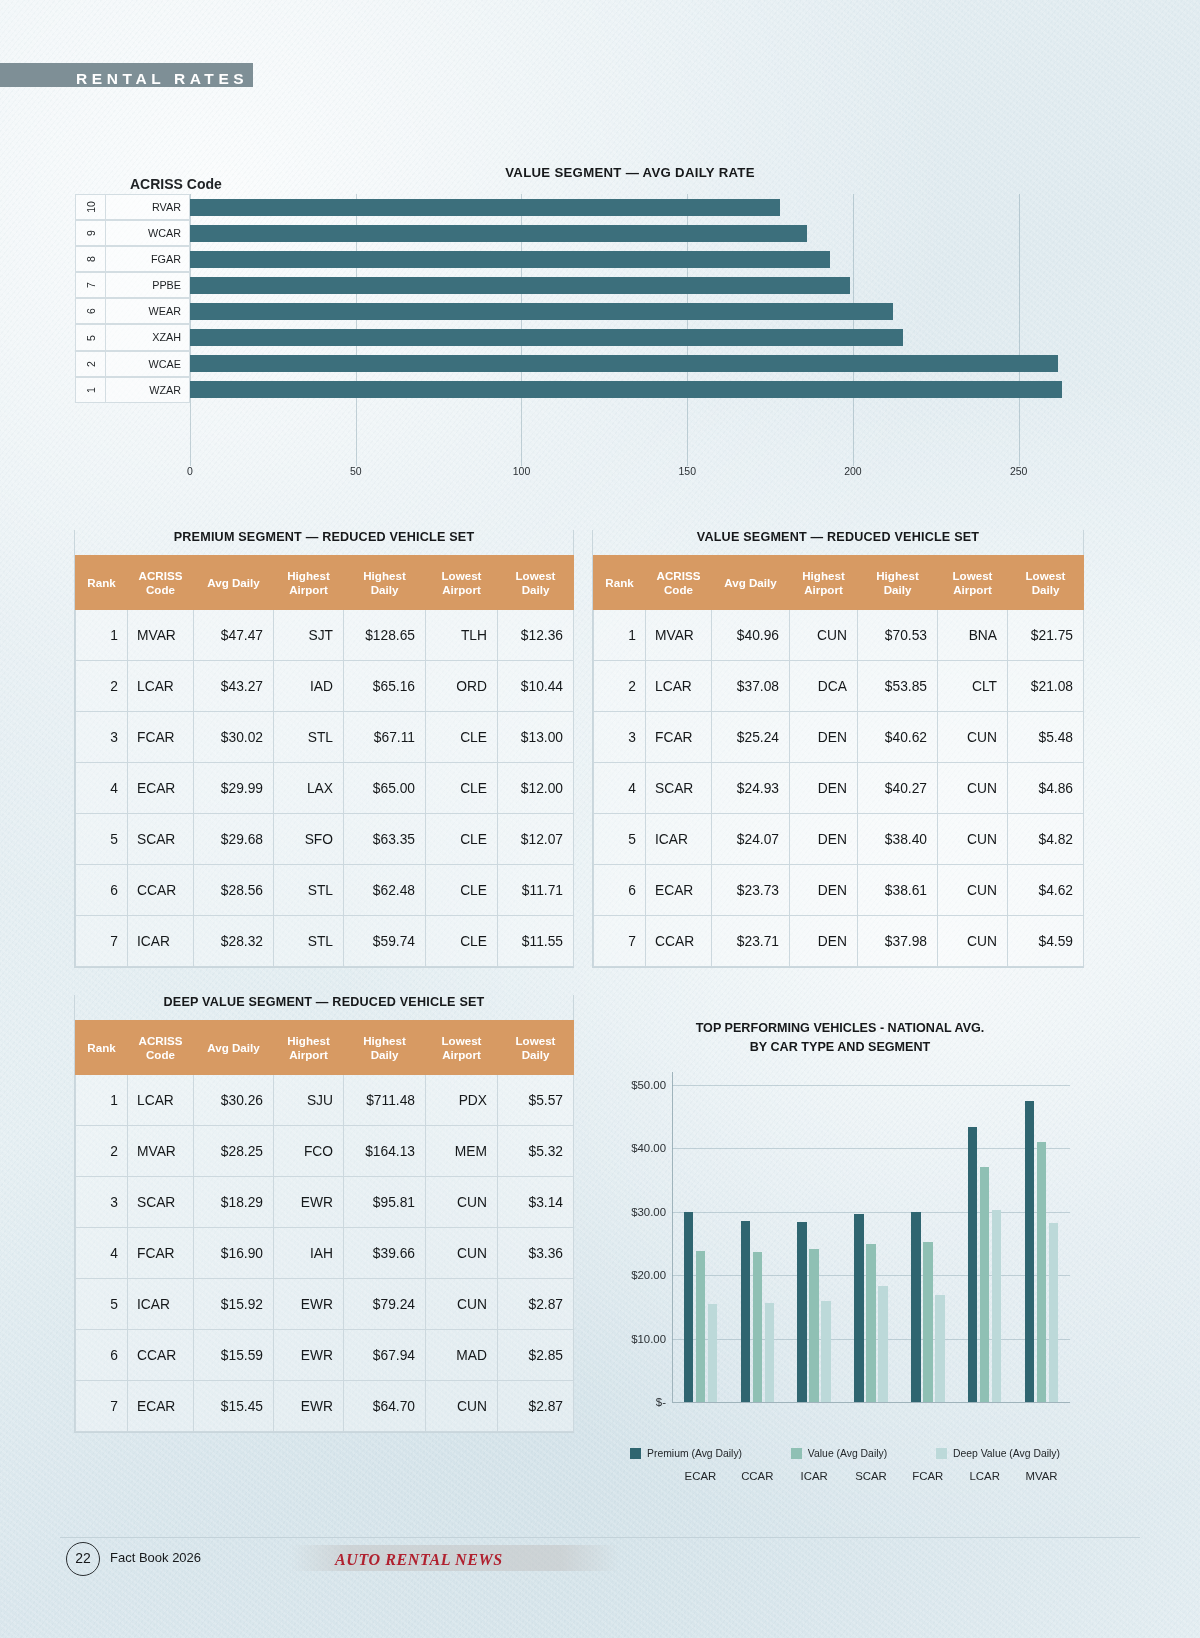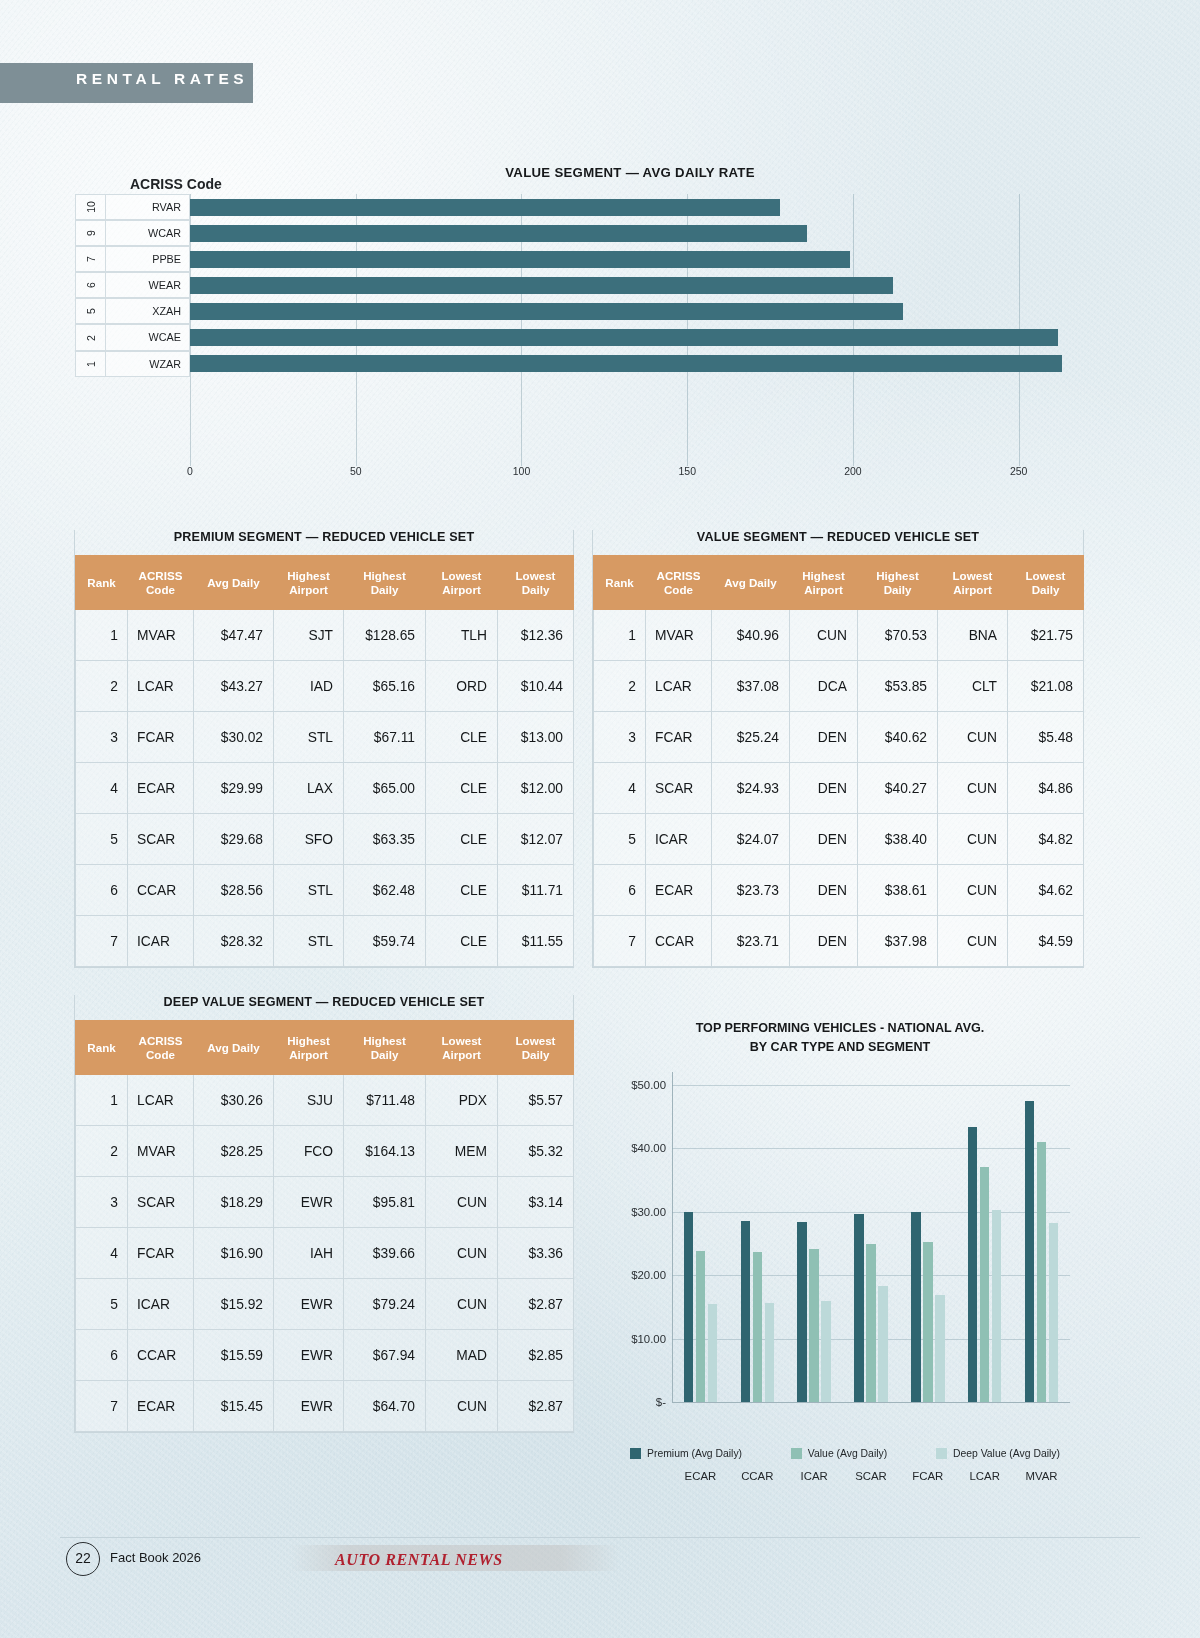--- a/index.html
+++ b/index.html
@@ -13,21 +13,21 @@
       linear-gradient(160deg,#e4eef2 0%,#dfeaef 30%,#e8f1f4 55%,#dce8ee 78%,#e6eff3 100%);
   }
   .grain{position:absolute;inset:0;pointer-events:none;opacity:.55;
     background-image:
       repeating-linear-gradient(37deg, rgba(255,255,255,.22) 0 2px, rgba(0,0,0,0) 2px 5px),
       repeating-linear-gradient(-51deg, rgba(150,175,186,.10) 0 1px, rgba(0,0,0,0) 1px 4px),
       repeating-linear-gradient(91deg, rgba(255,255,255,.13) 0 1px, rgba(0,0,0,0) 1px 3px);
   }
 
   
-  .hdr-band{position:absolute;left:0;top:63px;width:253px;height:40px;background:#7e8f96;}
+  .hdr-band{position:absolute;left:0;top:63px;width:253px;height:24px;background:#7e8f96;}
   .hdr-band span{display:block;color:#fff;font-size:15.5px;font-weight:600;letter-spacing:4.6px;
                  line-height:32px;padding-left:76px;}
 
   
   #topchart{position:absolute;left:75px;top:165px;width:1010px;height:320px;}
   .tc-title{position:absolute;left:330px;top:0;width:450px;text-align:center;
             font-size:13.2px;font-weight:700;color:#16181a;letter-spacing:.3px;}
   .tc-axislabel{position:absolute;left:55px;top:11px;font-size:14px;font-weight:700;color:#202326;}
   .tc-rows{position:absolute;left:0;top:29px;width:1010px;height:261px;}
   .tc-row{position:relative;height:26.1px;}
@@ -120,20 +120,29 @@
           <div class="tc-bar" style="width: 590.037px; background: rgb(60, 111, 124);"></div>
         </div>
       </div>
       <div class="tc-row">
         <div class="tc-rank">
           <i>9</i>
         </div>
         <div class="tc-code">WCAR</div>
         <div class="tc-plot">
           <div class="tc-bar" style="width: 616.556px; background: rgb(60, 111, 124);"></div>
+        </div>
+      </div>
+      <div class="tc-row">
+        <div class="tc-rank">
+          <i>8</i>
+        </div>
+        <div class="tc-code">FGAR</div>
+        <div class="tc-plot">
+          <div class="tc-bar" style="width: 639.759px; background: rgb(60, 111, 124);"></div>
         </div>
       </div>
       <div class="tc-row">
         <div class="tc-rank">
           <i>7</i>
         </div>
         <div class="tc-code">PPBE</div>
         <div class="tc-plot">
           <div class="tc-bar" style="width: 659.648px; background: rgb(60, 111, 124);"></div>
         </div>

